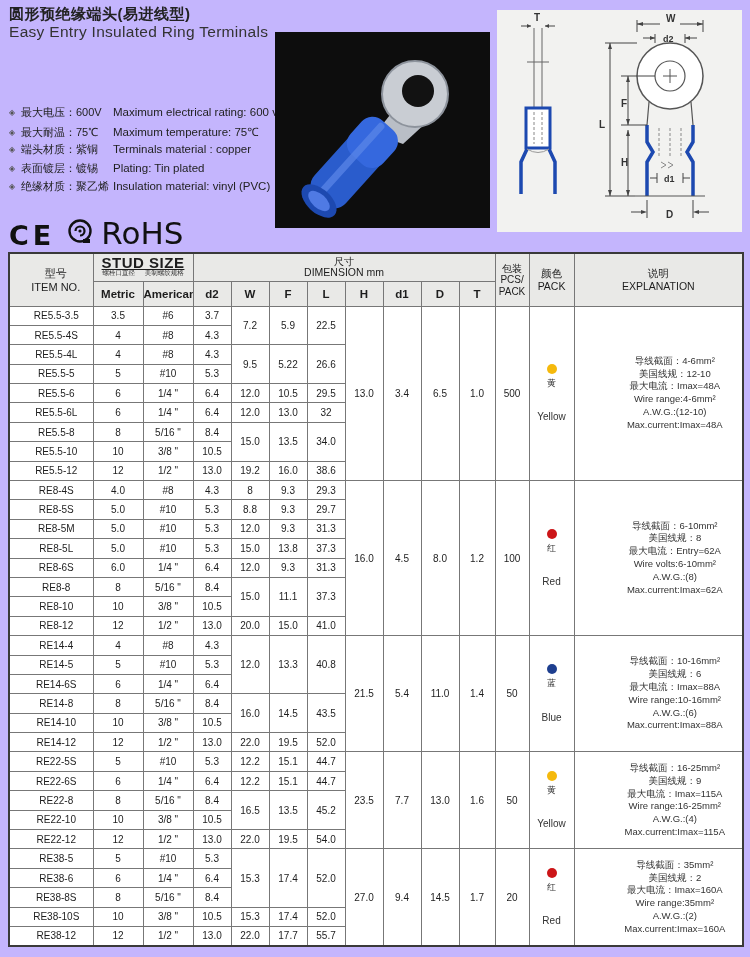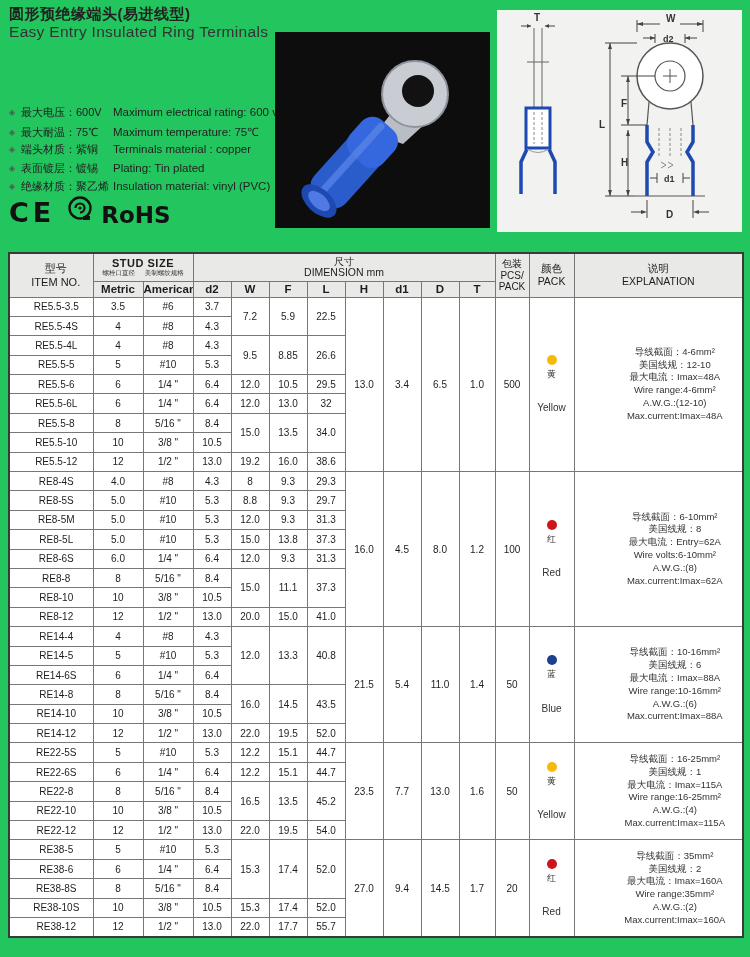--- a/index.html
+++ b/index.html
@@ -1,45 +1,45 @@
 <!DOCTYPE html>
 <html><head>
 <meta charset="utf-8">
 <style>
   * { margin:0; padding:0; box-sizing:border-box; }
   body { background:#ffffff; font-family:"Liberation Sans", sans-serif; }
-  .page { position:relative; width:750px; height:957px; background:#22c55e; overflow:hidden; }
+  .page { position:relative; width:750px; height:957px; background:#c4b5fd; overflow:hidden; }
 
   
   .title-cn { position:absolute; left:9px; top:5px; font-size:15px; font-weight:bold; color:#222; letter-spacing:0.5px; }
   .title-en { position:absolute; left:9px; top:23px; font-size:15.5px; color:#333; letter-spacing:0.3px; }
 
   .specs { position:absolute; left:9px; top:105px; width:265px; }
   .spec-row { display:flex; align-items:baseline; height:17px; margin-bottom:1.5px; }
   .spec-bullet { font-size:8px; color:#555; width:12px; flex:0 0 12px; position:relative; top:-1px; }
   .spec-cn { font-size:11px; color:#222; width:92px; flex:0 0 92px; white-space:nowrap; }
   .spec-en { font-size:11.5px; color:#222; white-space:nowrap; }
 
   .logos { position:absolute; left:9px; top:196px; display:flex; align-items:flex-end; }
   .ce-mark { font-size:27px; font-weight:bold; color:#111; letter-spacing:4px; font-family:"DejaVu Sans", sans-serif; }
   .e-mark { margin-left:12px; }
-  .rohs { margin-left:8px; font-size:23px; font-weight:bold; color:#111; font-family:"DejaVu Sans", sans-serif; }
+  .rohs { margin-left:8px; font-size:31px; font-weight:normal; color:#111; font-family:"DejaVu Sans", sans-serif;margin-top:19px; }
 
   .photo { position:absolute; left:275px; top:32px; width:215px; height:196px; background:#0d0d0d; }
   .drawing { position:absolute; left:497px; top:10px; width:245px; height:222px; background:#f2f2f0; }
 
   
   table.spec { position:absolute; left:8px; top:252px; width:734px; border-collapse:collapse; table-layout:fixed; }
   table.spec th, table.spec td { border:1px solid #777; text-align:center; vertical-align:middle; color:#1d1d1d; overflow:hidden; }
   table.spec { border:2px solid #3a3a3a; }
   thead th { background:#e9e9e7; font-weight:normal; }
   .hrow1 th { height:28px; }
-  .hrow2 th { height:16px; }
+  .hrow2 th { height:25px; }
   .th-item div { line-height:14px; font-size:11px;padding-left:9px; }
-  .th-stud .stud-en { font-size:11px; font-weight:bold; line-height:10px; letter-spacing:0.5px; }
+  .th-stud .stud-en { font-size:15px; font-weight:bold; line-height:10px; letter-spacing:0.5px;text-decoration:underline; }
   .th-stud .stud-cn { font-size:6.5px; color:#333; line-height:9px; display:flex; justify-content:space-around; padding:0 4px; }
   .th-dim div { line-height:11px; font-size:10px; }
   .th-dim .dim-en { font-size:10.5px; }
   .sub-th { font-size:11.5px; font-weight:bold; }
   .th-pack div { font-size:10px; line-height:11.5px; }
   .th-color div, .th-expl div { font-size:10.5px; line-height:13px; }
 
   td.c-item { background:#ebebe9; text-align:left; padding-left:10px; font-size:10px; }
   table.spec td { font-size:10px; height:19.4px; background:#fff; }
   tr.gs td { border-top:1.5px solid #3a3a3a; }
@@ -273,21 +273,21 @@
           <td>4</td>
           <td>#8</td>
           <td>4.3</td>
         </tr>
         <tr>
           <td class="c-item">RE5.5-4L</td>
           <td>4</td>
           <td>#8</td>
           <td>4.3</td>
           <td rowspan="2">9.5</td>
-          <td rowspan="2">8.85</td>
+          <td rowspan="2">5.22</td>
           <td rowspan="2">26.6</td>
         </tr>
         <tr>
           <td class="c-item">RE5.5-5</td>
           <td>5</td>
           <td>#10</td>
           <td>5.3</td>
         </tr>
         <tr>
           <td class="c-item">RE5.5-6</td>
@@ -482,21 +482,21 @@
           <td rowspan="1">15.1</td>
           <td rowspan="1">44.7</td>
           <td rowspan="5">23.5</td>
           <td rowspan="5">7.7</td>
           <td rowspan="5">13.0</td>
           <td rowspan="5">1.6</td>
           <td rowspan="5">50</td>
           <td rowspan="5" class="c-color"><span class="dot" style="background: rgb(245, 185, 12);"></span><div>黄</div><div class="color-en">Yellow</div></td>
           <td rowspan="5" class="c-expl">
             <div>导线截面：16-25mm²</div>
-            <div>美国线规：1</div>
+            <div>美国线规：9</div>
             <div>最大电流：Imax=115A</div>
             <div>Wire range:16-25mm²</div>
             <div>A.W.G.:(4)</div>
             <div>Max.current:Imax=115A</div>
           </td>
         </tr>
         <tr>
           <td class="c-item">RE22-6S</td>
           <td>6</td>
           <td>1/4 "</td>

